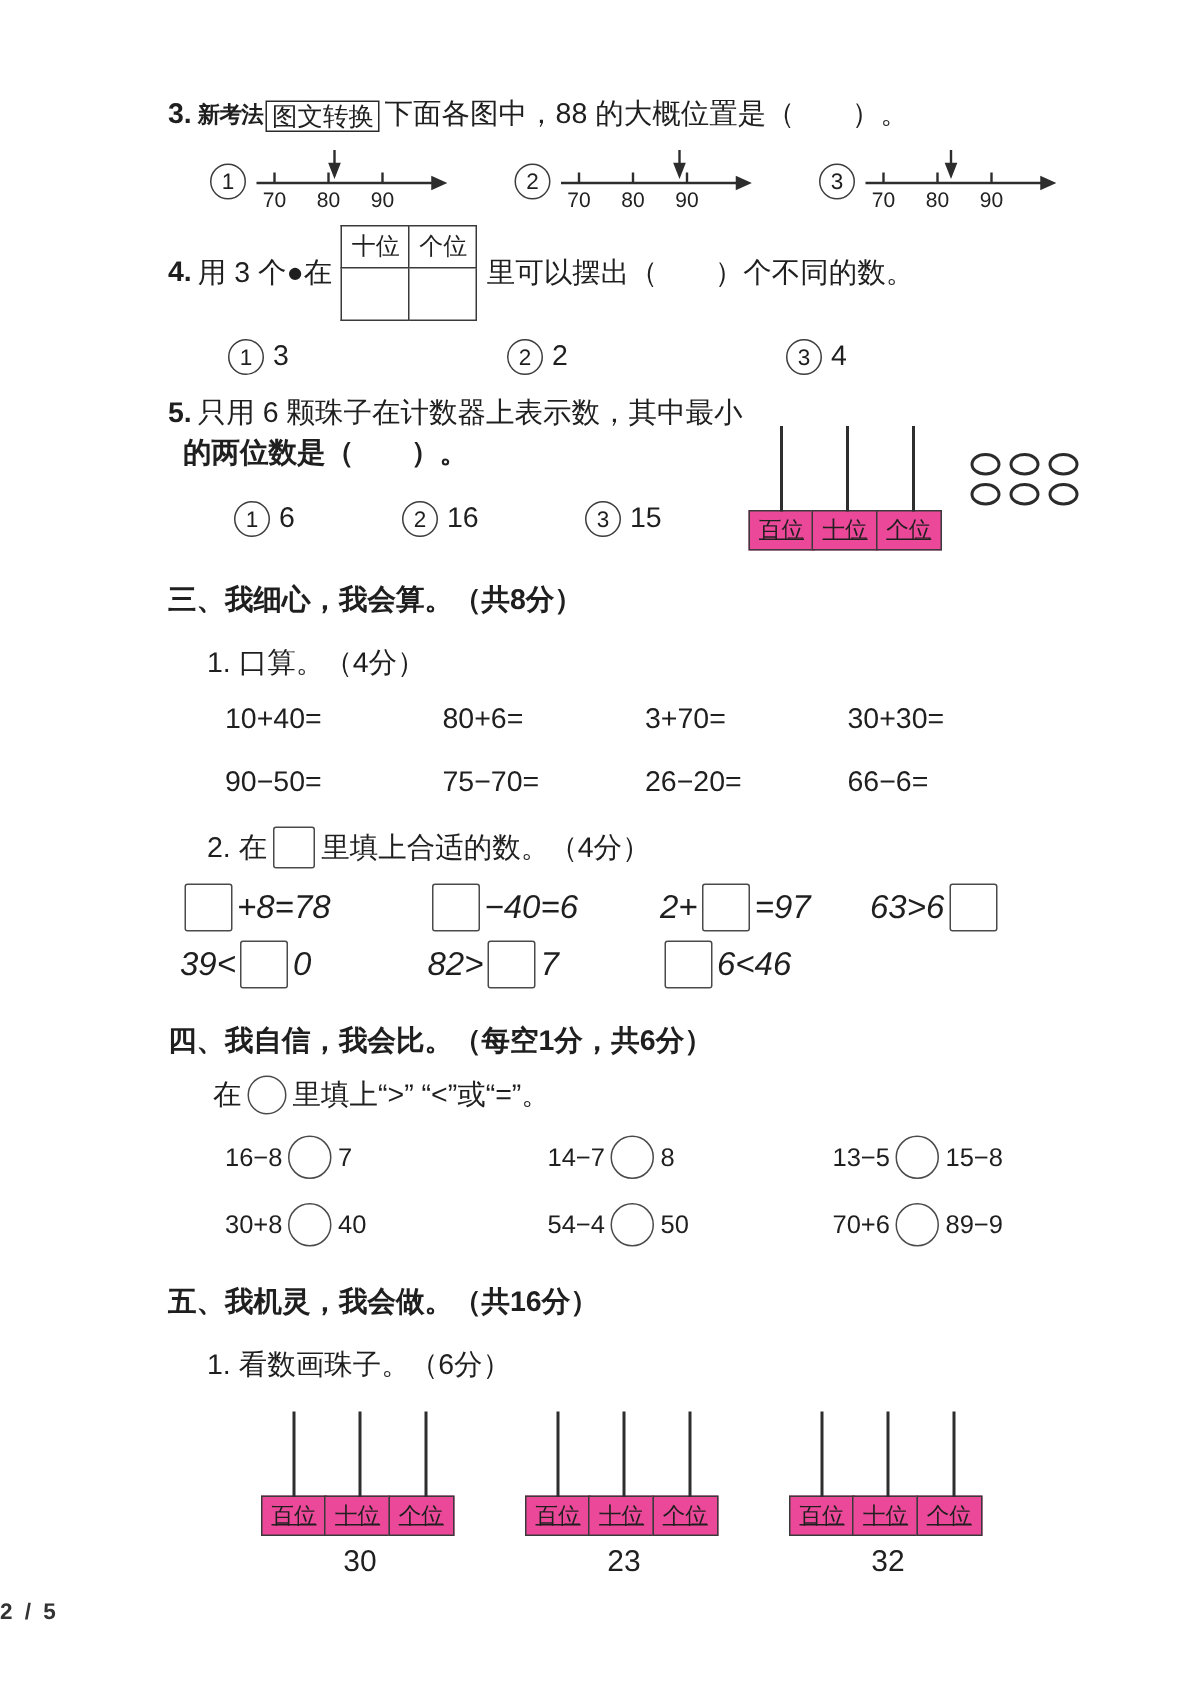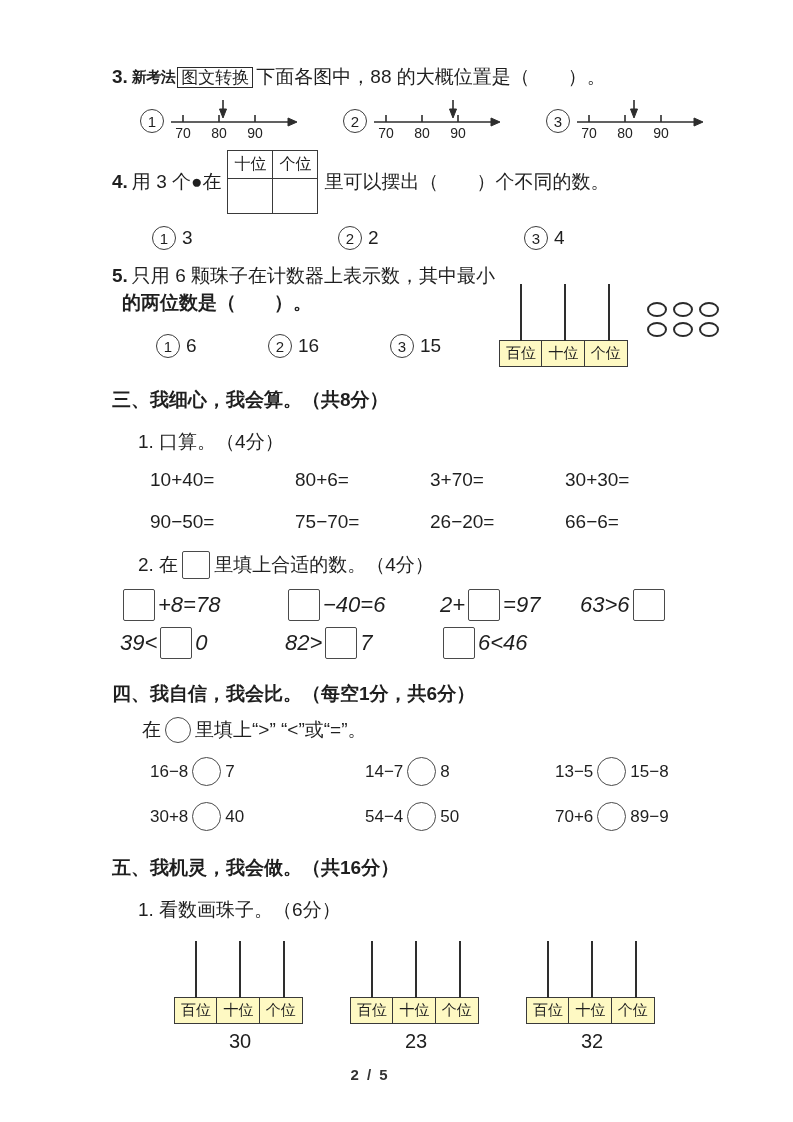--- a/index.html
+++ b/index.html
@@ -39,21 +39,21 @@
   .q5-opts .opt:nth-child(1){width:112px;}
   .q5-opts .opt:nth-child(2){width:122px;}
   .q5-right{display:flex;align-items:flex-start;gap:16px;margin-top:22px;}
   
   .counter{width:132px;position:relative;padding-top:56px;}
   .counter .rod{position:absolute;top:0;width:2px;height:57px;background:#2e2e2e;}
   .counter .rod.r0{left:21px;} .counter .rod.r1{left:65px;} .counter .rod.r2{left:109px;}
   .counter .base{display:flex;}
   .counter .cell{width:44px;height:27px;box-sizing:border-box;border:1.6px solid #3a3a3a;
     margin-left:-1.6px;display:flex;align-items:center;justify-content:center;
-    font-size:15px;background:#fef9c3;}
+    font-size:15px;background:#ec4899;text-decoration:underline;}
   .counter .cell:first-child{margin-left:0;}
   .beads{display:grid;grid-template-columns:repeat(3,19px);gap:5px 7px;margin-top:18px;}
   .bead{width:16px;height:11px;border:2px solid #2b2b2b;border-radius:50%;}
   
   .sec-title{font-size:19px;font-weight:700;margin-top:20px;}
   .sub-title{font-size:19px;margin:16px 0 0 26px;display:flex;align-items:center;}
   .calc-grid{display:grid;grid-template-columns:145px 135px 135px auto;row-gap:20px;
     font-size:19px;margin:14px 0 0 38px;}
   .sq{display:inline-block;width:30px;height:30px;border:1.6px solid #4a4a4a;border-radius:2px;
     vertical-align:middle;margin:0 3px;flex:0 0 auto;}
@@ -64,21 +64,21 @@
   .instr{font-size:19px;margin:10px 0 0 30px;display:flex;align-items:center;}
   .cmp-circle{display:inline-block;width:27px;height:27px;border:1.5px solid #4a4a4a;
     border-radius:50%;vertical-align:middle;margin:0 4px;flex:0 0 auto;}
   .cmp-circle.instr-c{width:24px;height:24px;}
   .cmp-grid{display:grid;grid-template-columns:215px 190px auto;row-gap:16px;
     font-size:17px;margin:14px 0 0 38px;}
   .cmp-item{display:flex;align-items:center;}
   .counters-row{display:flex;gap:44px;margin:18px 0 0 62px;}
   .counter-block{display:flex;flex-direction:column;align-items:center;}
   .counter-value{font-size:20px;margin-top:6px;text-align:right;}
-  .footer{position:absolute;left:0;top:1066px;width:740px;text-align:center;
+  .footer{position:absolute;left:0;top:1066px;width:740px;
     font-size:15px;font-weight:600;letter-spacing:2px;color:#333;}
 </style>
 </head>
 <body>
 
 <div class="content">
 
   <div class="qline" style="margin-top:64px;">
     <span class="qnum">3.</span>
     <span class="badge-bold">新考法</span>

